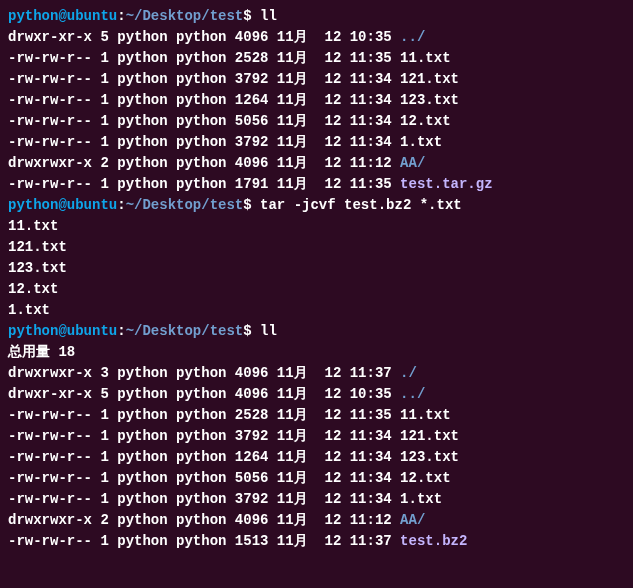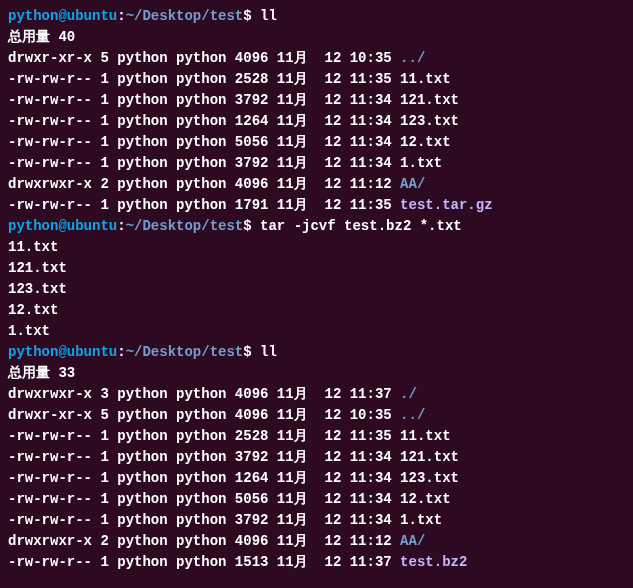--- a/index.html
+++ b/index.html
@@ -29,37 +29,36 @@
     .cmd { color: #ffffff; }
     .white { color: #ffffff; }
     .dir { color: #729fcf; }
     .archive { color: #c4b5fd; }
   </style>
 </head>
 <body>
 
 <div id="terminal">
     <div class="line"><span class="user">python@ubuntu</span><span class="whitecolon">:</span><span class="path">~/Desktop/test</span><span class="dollar">$</span><span class="cmd"> ll</span></div>
-    <div class="line"><span class="white">总用量 40</span></div>
     <div class="line"><span class="white">drwxr-xr-x</span><span class="white"> 5</span><span class="white"> python</span><span class="white"> python</span><span class="white"> 4096</span><span class="white"> 11月</span><span class="white">  12</span><span class="white"> 10:35</span><span class="dir"> ../</span></div>
     <div class="line"><span class="white">-rw-rw-r--</span><span class="white"> 1</span><span class="white"> python</span><span class="white"> python</span><span class="white"> 2528</span><span class="white"> 11月</span><span class="white">  12</span><span class="white"> 11:35</span><span class="white"> 11.txt</span></div>
     <div class="line"><span class="white">-rw-rw-r--</span><span class="white"> 1</span><span class="white"> python</span><span class="white"> python</span><span class="white"> 3792</span><span class="white"> 11月</span><span class="white">  12</span><span class="white"> 11:34</span><span class="white"> 121.txt</span></div>
     <div class="line"><span class="white">-rw-rw-r--</span><span class="white"> 1</span><span class="white"> python</span><span class="white"> python</span><span class="white"> 1264</span><span class="white"> 11月</span><span class="white">  12</span><span class="white"> 11:34</span><span class="white"> 123.txt</span></div>
     <div class="line"><span class="white">-rw-rw-r--</span><span class="white"> 1</span><span class="white"> python</span><span class="white"> python</span><span class="white"> 5056</span><span class="white"> 11月</span><span class="white">  12</span><span class="white"> 11:34</span><span class="white"> 12.txt</span></div>
     <div class="line"><span class="white">-rw-rw-r--</span><span class="white"> 1</span><span class="white"> python</span><span class="white"> python</span><span class="white"> 3792</span><span class="white"> 11月</span><span class="white">  12</span><span class="white"> 11:34</span><span class="white"> 1.txt</span></div>
     <div class="line"><span class="white">drwxrwxr-x</span><span class="white"> 2</span><span class="white"> python</span><span class="white"> python</span><span class="white"> 4096</span><span class="white"> 11月</span><span class="white">  12</span><span class="white"> 11:12</span><span class="dir"> AA/</span></div>
     <div class="line"><span class="white">-rw-rw-r--</span><span class="white"> 1</span><span class="white"> python</span><span class="white"> python</span><span class="white"> 1791</span><span class="white"> 11月</span><span class="white">  12</span><span class="white"> 11:35</span><span class="archive"> test.tar.gz</span></div>
     <div class="line"><span class="user">python@ubuntu</span><span class="whitecolon">:</span><span class="path">~/Desktop/test</span><span class="dollar">$</span><span class="cmd"> tar -jcvf test.bz2 *.txt</span></div>
     <div class="line"><span class="white">11.txt</span></div>
     <div class="line"><span class="white">121.txt</span></div>
     <div class="line"><span class="white">123.txt</span></div>
     <div class="line"><span class="white">12.txt</span></div>
     <div class="line"><span class="white">1.txt</span></div>
     <div class="line"><span class="user">python@ubuntu</span><span class="whitecolon">:</span><span class="path">~/Desktop/test</span><span class="dollar">$</span><span class="cmd"> ll</span></div>
-    <div class="line"><span class="white">总用量 33</span></div>
+    <div class="line"><span class="white">总用量 18</span></div>
     <div class="line"><span class="white">drwxrwxr-x</span><span class="white"> 3</span><span class="white"> python</span><span class="white"> python</span><span class="white"> 4096</span><span class="white"> 11月</span><span class="white">  12</span><span class="white"> 11:37</span><span class="dir"> ./</span></div>
     <div class="line"><span class="white">drwxr-xr-x</span><span class="white"> 5</span><span class="white"> python</span><span class="white"> python</span><span class="white"> 4096</span><span class="white"> 11月</span><span class="white">  12</span><span class="white"> 10:35</span><span class="dir"> ../</span></div>
     <div class="line"><span class="white">-rw-rw-r--</span><span class="white"> 1</span><span class="white"> python</span><span class="white"> python</span><span class="white"> 2528</span><span class="white"> 11月</span><span class="white">  12</span><span class="white"> 11:35</span><span class="white"> 11.txt</span></div>
     <div class="line"><span class="white">-rw-rw-r--</span><span class="white"> 1</span><span class="white"> python</span><span class="white"> python</span><span class="white"> 3792</span><span class="white"> 11月</span><span class="white">  12</span><span class="white"> 11:34</span><span class="white"> 121.txt</span></div>
     <div class="line"><span class="white">-rw-rw-r--</span><span class="white"> 1</span><span class="white"> python</span><span class="white"> python</span><span class="white"> 1264</span><span class="white"> 11月</span><span class="white">  12</span><span class="white"> 11:34</span><span class="white"> 123.txt</span></div>
     <div class="line"><span class="white">-rw-rw-r--</span><span class="white"> 1</span><span class="white"> python</span><span class="white"> python</span><span class="white"> 5056</span><span class="white"> 11月</span><span class="white">  12</span><span class="white"> 11:34</span><span class="white"> 12.txt</span></div>
     <div class="line"><span class="white">-rw-rw-r--</span><span class="white"> 1</span><span class="white"> python</span><span class="white"> python</span><span class="white"> 3792</span><span class="white"> 11月</span><span class="white">  12</span><span class="white"> 11:34</span><span class="white"> 1.txt</span></div>
     <div class="line"><span class="white">drwxrwxr-x</span><span class="white"> 2</span><span class="white"> python</span><span class="white"> python</span><span class="white"> 4096</span><span class="white"> 11月</span><span class="white">  12</span><span class="white"> 11:12</span><span class="dir"> AA/</span></div>
     <div class="line"><span class="white">-rw-rw-r--</span><span class="white"> 1</span><span class="white"> python</span><span class="white"> python</span><span class="white"> 1513</span><span class="white"> 11月</span><span class="white">  12</span><span class="white"> 11:37</span><span class="archive"> test.bz2</span></div>
   </div>

